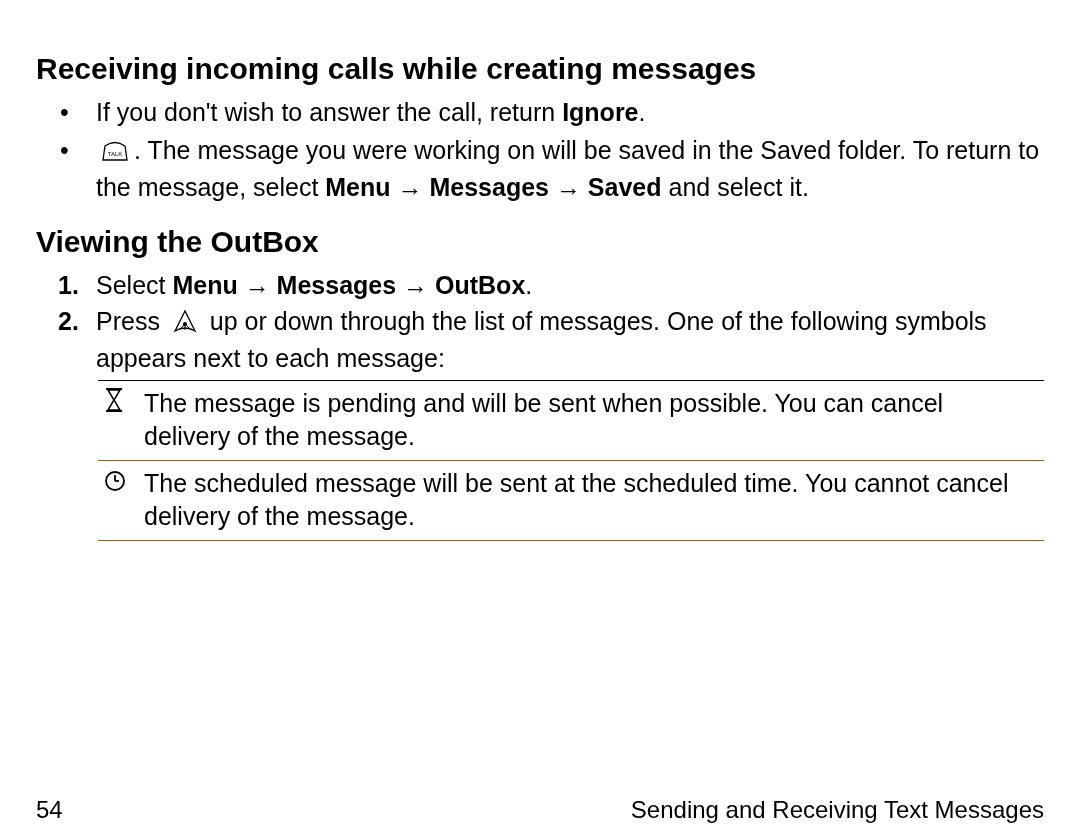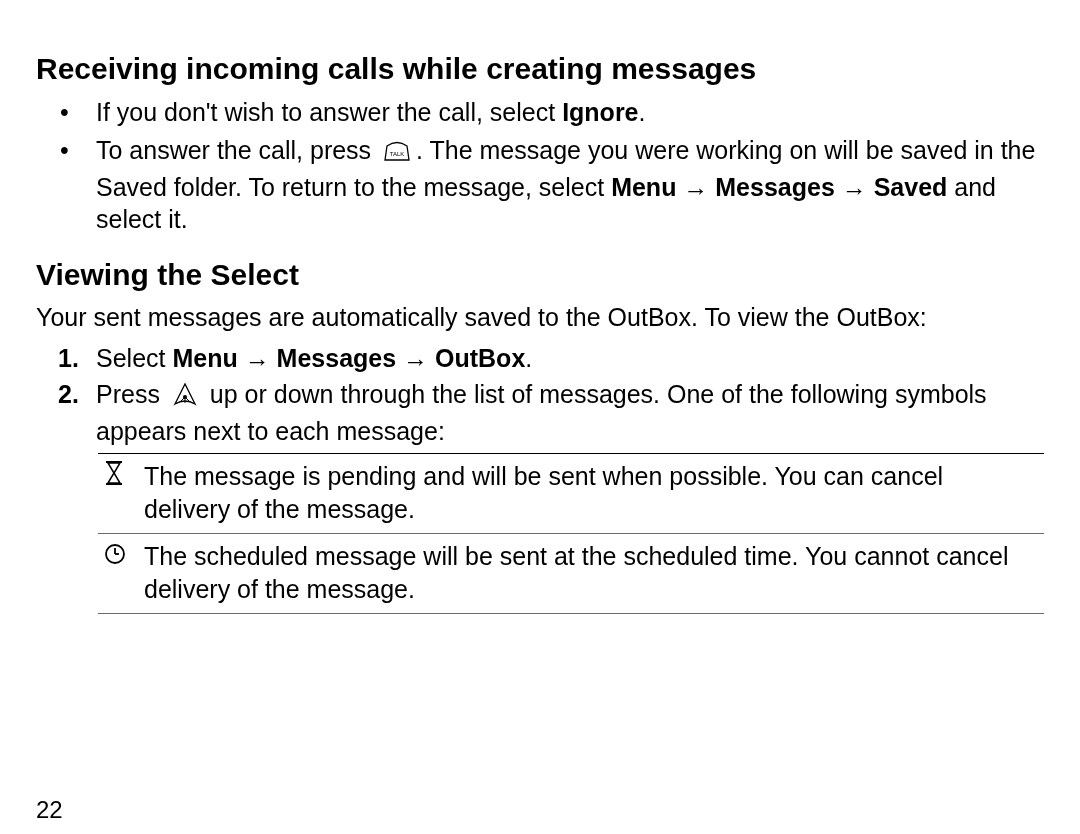--- a/index.html
+++ b/index.html
@@ -108,34 +108,33 @@
   }
 </style>
 </head>
 <body>
 
 <div class="page">
 
   <h2 class="sec-title">Receiving incoming calls while creating messages</h2>
   <ul class="bullets">
     <li>
-      <span>If you don't wish to answer the call, select </span><span class="bld">Ignore</span><span>.</span>
+      <span>If you don't wish to answer the call, return </span><span class="bld">Ignore</span><span>.</span>
     </li>
     <li>
-      <span>To answer the call, press </span><span class="inline-icon">
+      <span class="inline-icon">
         <svg width="30" height="22" viewBox="0 0 30 22">
           <path d="M3 19 L27 19 L25 5 Q15 -2 5 5 Z" fill="none" stroke="#000" stroke-width="1.3"></path>
           <text x="15" y="15" font-size="6" text-anchor="middle" fill="#000">TALK</text>
         </svg>
       </span><span>. The message you were working on will be saved in the Saved folder. To return to the message, select </span><span class="bld">Menu → Messages → Saved</span><span> and select it.</span>
     </li>
   </ul>
 
-  <h2 class="sec-title">Viewing the Select</h2>
-  <p class="paragraph">Your sent messages are automatically saved to the OutBox. To view the OutBox:</p>
+  <h2 class="sec-title">Viewing the OutBox</h2>
   <ol class="ordered">
     <li>
       <span>Select </span><span class="bld">Menu → Messages → OutBox</span><span>.</span>
     </li>
     <li>
       <span>Press </span><span class="inline-icon">
         <svg width="28" height="26" viewBox="0 0 28 26">
           <path d="M4 23 L14 3 L24 23 Q14 17 4 23 Z" fill="none" stroke="#000" stroke-width="1.3"></path>
           <circle cx="14" cy="16" r="2" fill="#000"></circle>
           <line x1="14" y1="16" x2="10" y2="20" stroke="#000" stroke-width="1"></line>
@@ -165,15 +164,16 @@
           <line x1="11" y1="11" x2="11" y2="5" stroke="#000" stroke-width="1.8"></line>
           <line x1="11" y1="11" x2="15" y2="11" stroke="#000" stroke-width="1.8"></line>
         </svg>
       </td>
       <td>The scheduled message will be sent at the scheduled time. You cannot cancel delivery of the message.</td>
     </tr>
   </tbody>
     </table>
 
   <div class="footer">
-    <span>22</span>
+    <span>54</span>
+    <span>Sending and Receiving Text Messages</span>
   </div>
 </div>
 
 </body></html>

